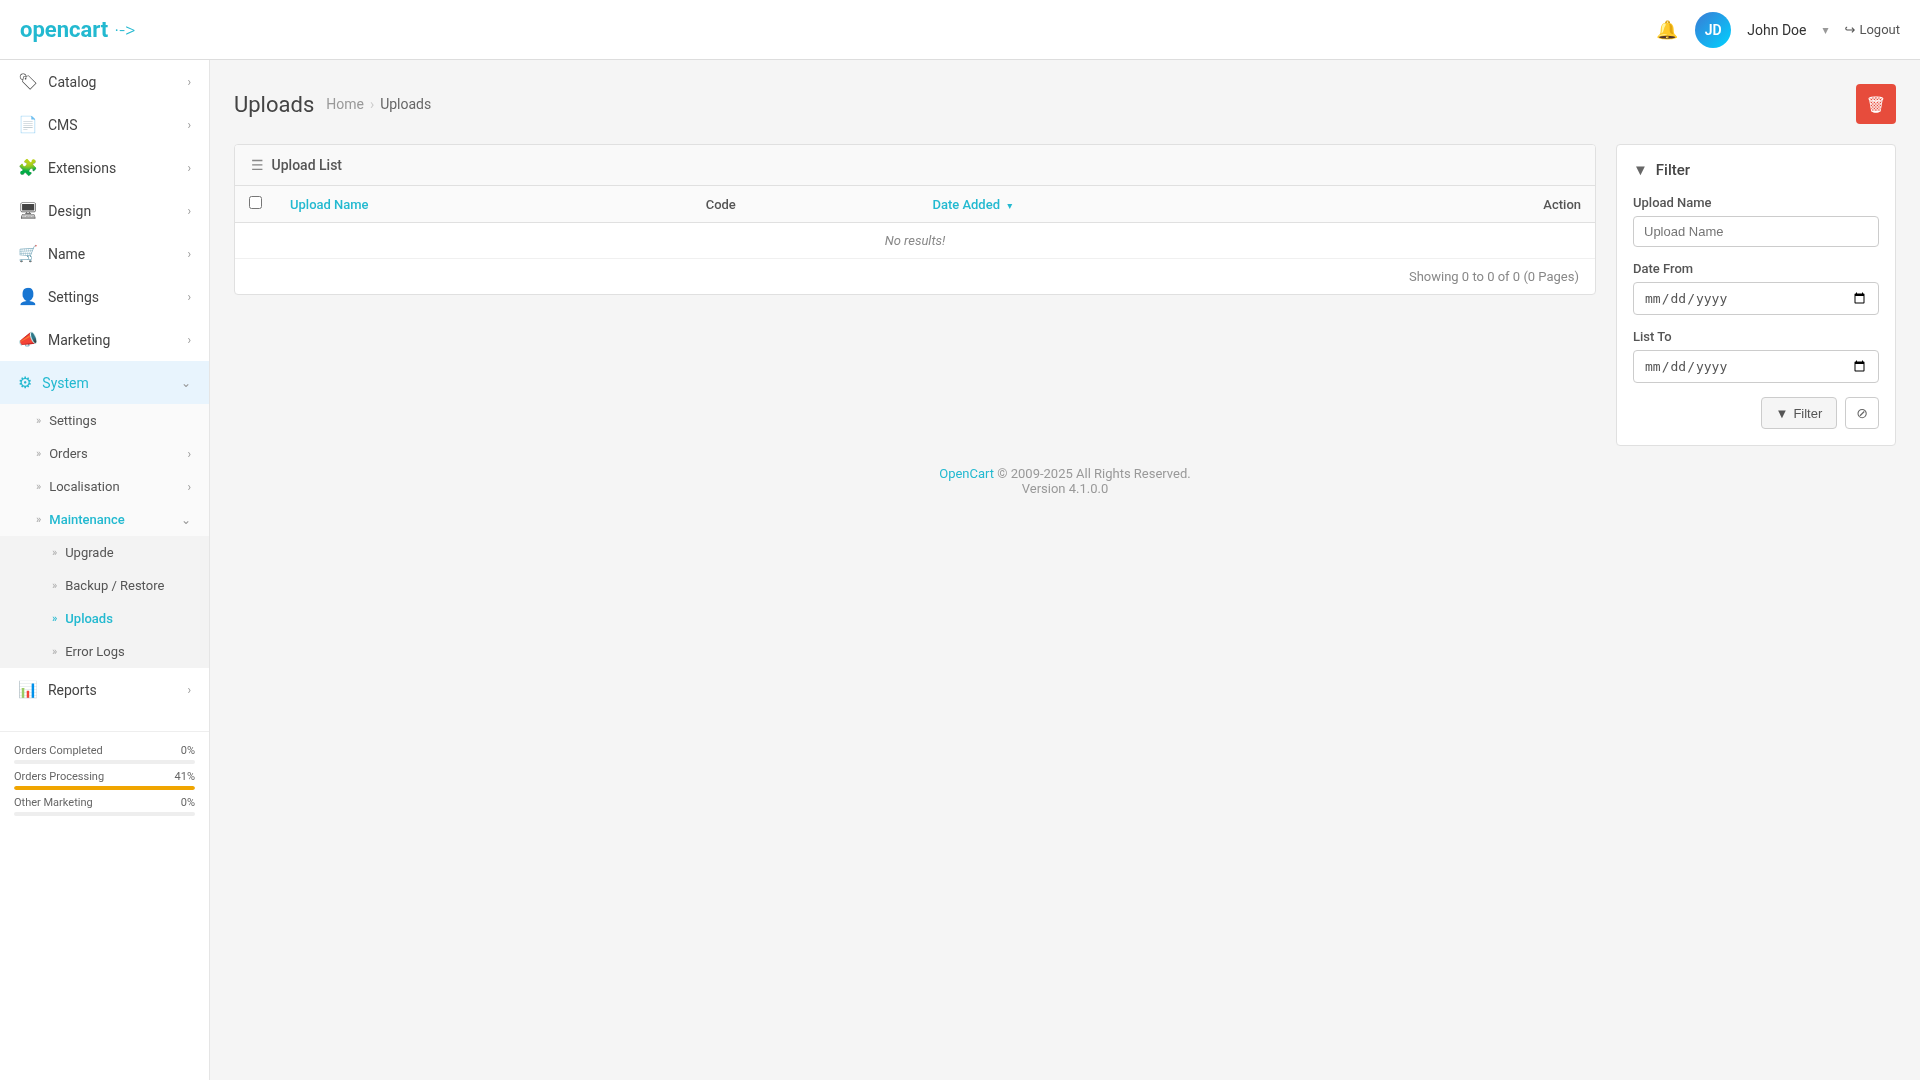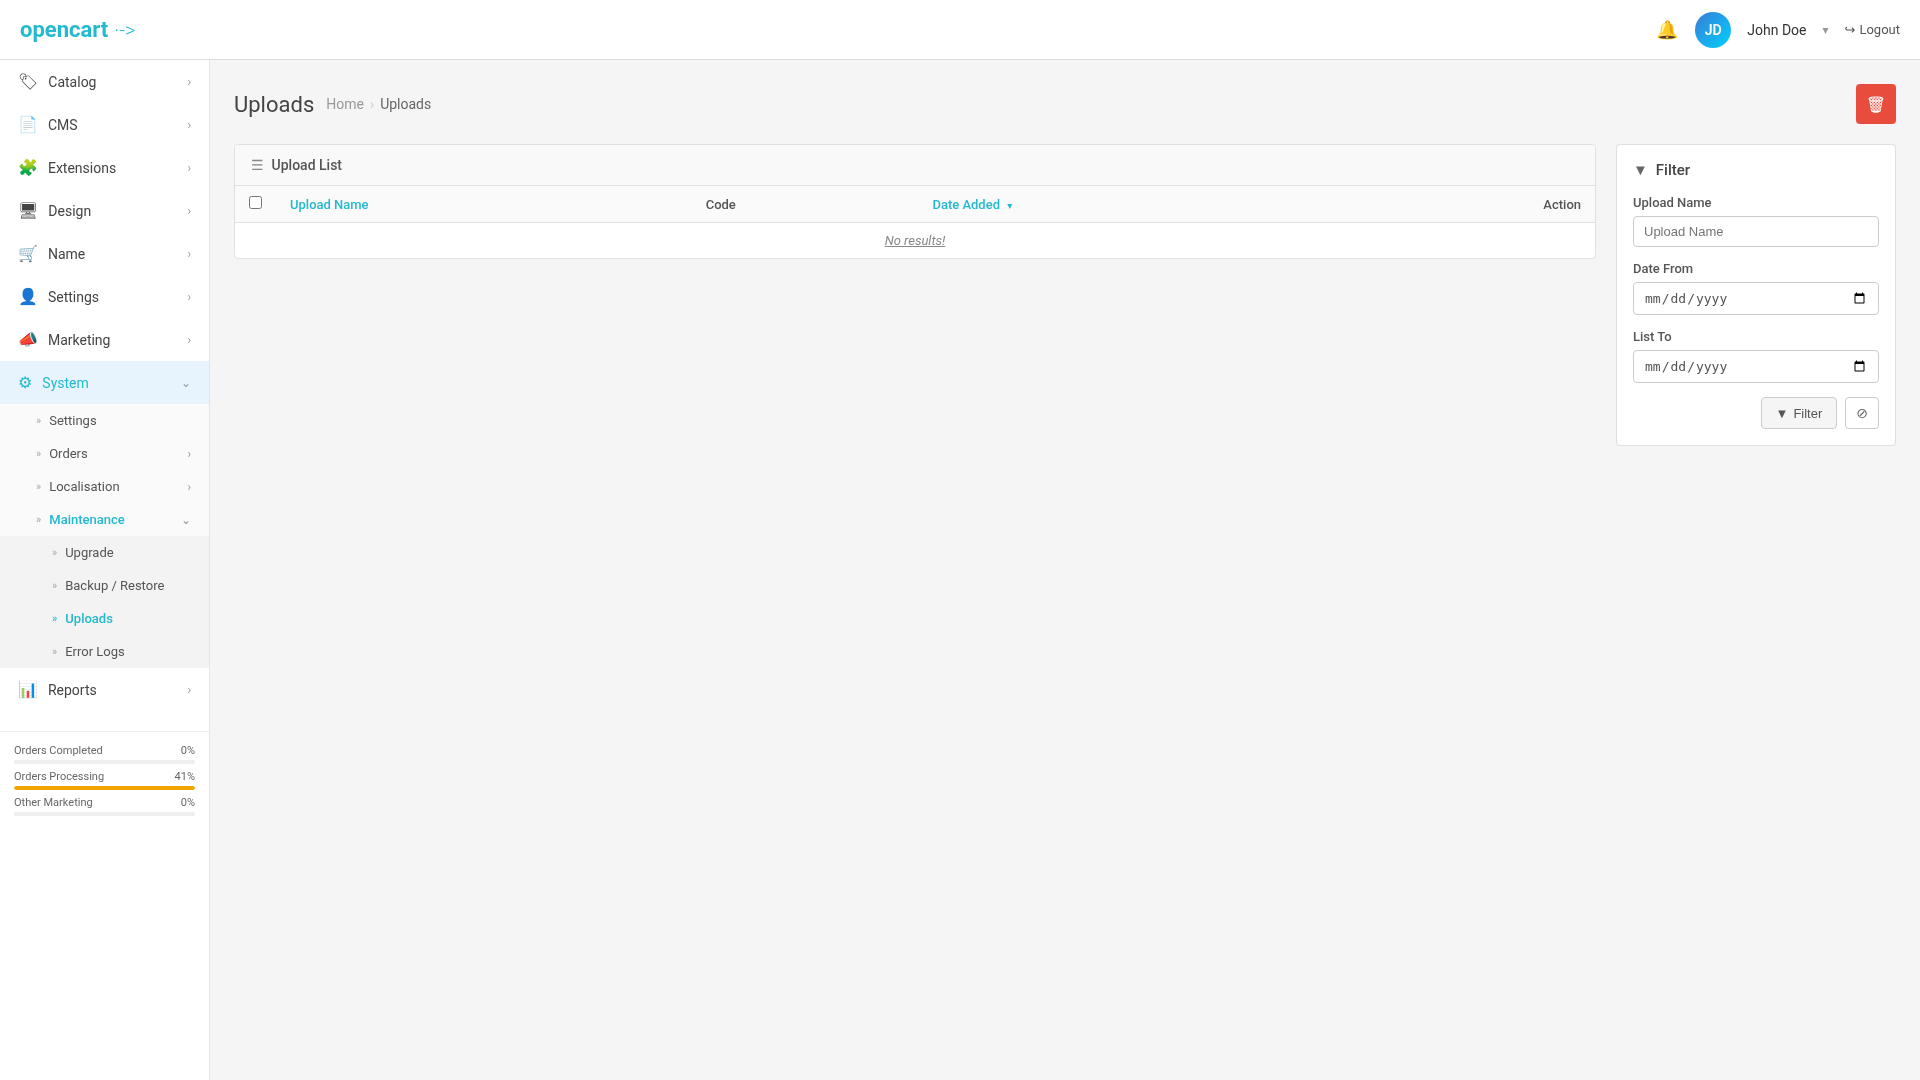--- a/index.html
+++ b/index.html
@@ -131,21 +131,21 @@
     th {
       padding: 10px 14px;
       text-align: left;
       font-weight: 500;
       font-size: 13px;
       color: #555;
       background: #fafafa;
     }
     th.sortable { color: #23b9d0; cursor: pointer; }
     th .sort-icon { font-size: 10px; margin-left: 4px; }
-    td { padding: 10px 14px; font-size: 13px; color: #555; text-decoration: underline; }
+    td { padding: 10px 14px; font-size: 13px; color: #555; }
     tr.no-results td { text-align: center; color: #888; font-style: italic; }
     .checkbox-col { width: 30px; }
     .action-col { text-align: right; }
 
     .showing-text { padding: 10px 16px; font-size: 13px; color: #888; text-align: right; border-top: 1px solid #f0f0f0; }
 
     
     .filter-panel {
       width: 280px;
       min-width: 280px;
@@ -450,20 +450,21 @@
                 </th>
               </tr>
             </thead>
             <tbody>
               <tr class="no-results">
                 <td colspan="5">No results!</td>
               </tr>
             </tbody>
           </table>
 
+          <div class="showing-text">Showing 0 to 0 of 0 (0 Pages)</div>
 
         </div>
       </div>
 
       <div class="filter-panel">
         <div class="filter-card">
 
           <div class="filter-title">
             <span class="filter-icon">▼</span>
             <span>Filter</span>
@@ -492,15 +493,21 @@
             <button class="btn-clear">
               <span>⊘</span>
             </button>
           </div>
 
         </div>
       </div>
 
     </div>
 
+    <div class="footer">
+      <a>OpenCart</a>
+      <span>© 2009-2025 All Rights Reserved.</span>
+      <br>
+      <span>Version 4.1.0.0</span>
+    </div>
 
   </div>
 </div>
 
 </body></html>

